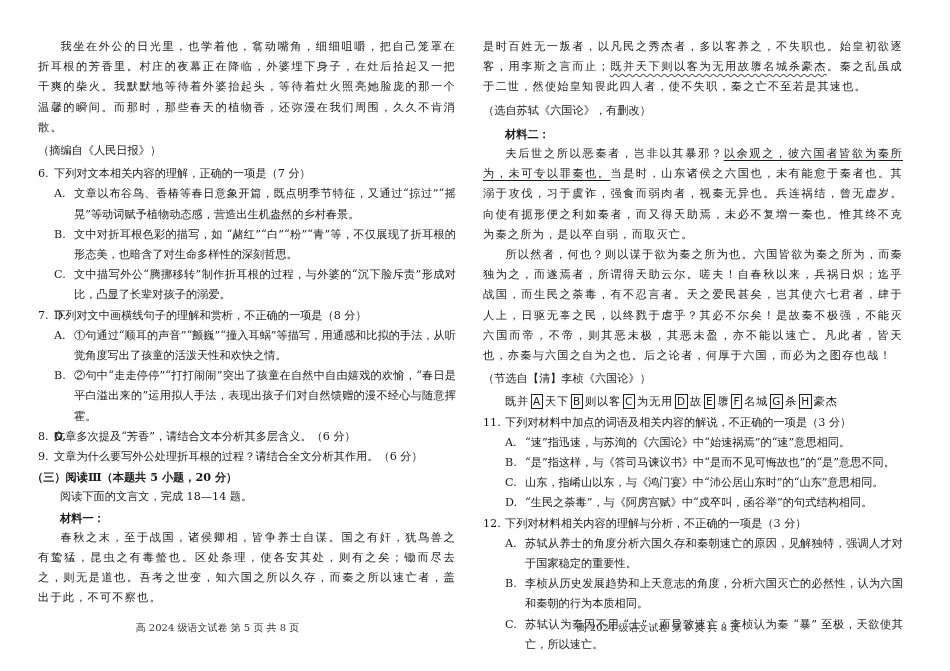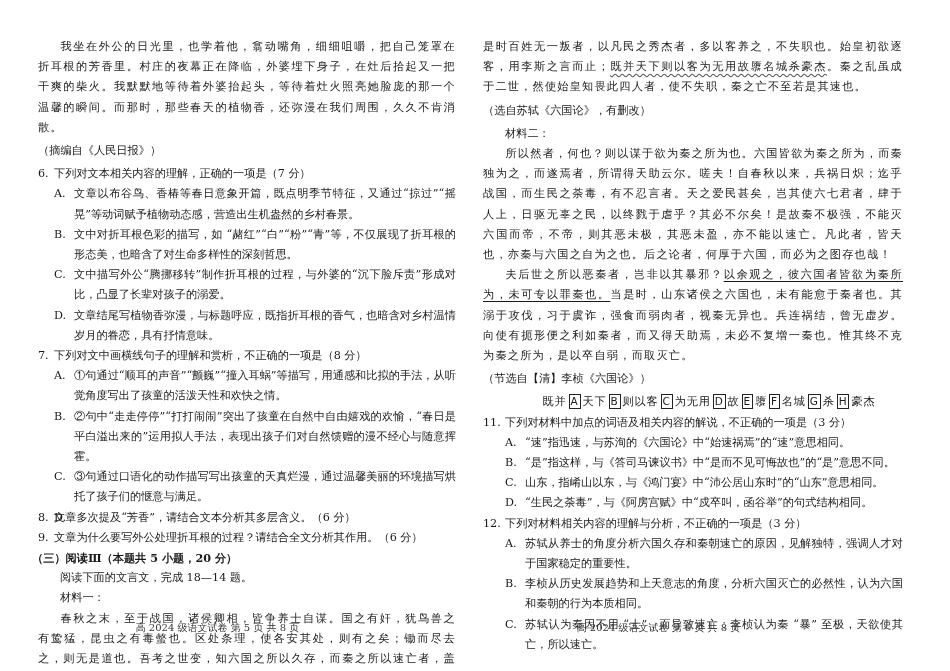--- a/index.html
+++ b/index.html
@@ -19,51 +19,51 @@
   .kaiti { letter-spacing: 1.2px; }
   .source { margin: 3px 26px 3px 0; }
   .q { position: relative; padding-left: 16px; margin: 0; }
   .q .num { position: absolute; left: 0; top: 0; }
   .q.twodig { padding-left: 22px; }
   .opt { position: relative; padding-left: 36px; margin: 0; padding-right: 0; text-align: justify; }
   .q.twodig + .opt, .opt.r { padding-left: 42px; }
   .opt .lbl { position: absolute; left: 16px; top: 0; }
   .opt.r .lbl { left: 22px; }
   .section-h { font-weight: bold; margin: 0 0 0 -6px; }
-  .mat-h { font-weight: normal; margin: 0 0 0 22px; }
+  .mat-h { font-weight: bold; margin: 0 0 0 22px; }
   .plain-indent { margin: 0 0 0 22px; }
   .underline-wave { text-decoration: underline wavy #555; text-underline-offset: 3px; }
   .underline { text-decoration: underline; text-underline-offset: 3px; }
-  .breaks { margin: 0 0 0 32px; letter-spacing: 0.8px; text-align: center; }
+  .breaks { margin: 0 0 0 22px; letter-spacing: 0.8px; }
   .bk { display: inline-block; border: 1px solid #222; padding: 0 1px; line-height: 13px; font-size: 10.5px; margin: 0 2px; font-family: "DejaVu Sans", sans-serif; }
   .footer { position: absolute; top: 621px; font-size: 10px; width: 100%; text-align: center; color: #333; }
   #page-left .footer { left: -20px; }
   #page-right .footer { left: -45px; }
 </style>
 </head>
 <body>
 
 <div class="page" id="page-left">
   <div class="content">
     <p class="para kaiti">我坐在外公的日光里，也学着他，翕动嘴角，细细咀嚼，把自己笼罩在折耳根的芳香里。村庄的夜幕正在降临，外婆埋下身子，在灶后拾起又一把干爽的柴火。我默默地等待着外婆抬起头，等待着灶火照亮她脸庞的那一个温馨的瞬间。而那时，那些春天的植物香，还弥漫在我们周围，久久不肯消散。</p>
     <p class="source">（摘编自《人民日报》）</p>
 
     <div>
       <p class="q"><span class="num">6.</span><span>下列对文本相关内容的理解，正确的一项是（7 分）</span></p>
       <p class="opt"><span class="lbl">A.</span><span>文章以布谷鸟、香椿等春日意象开篇，既点明季节特征，又通过“掠过”“摇晃”等动词赋予植物动态感，营造出生机盎然的乡村春景。</span></p>
       <p class="opt"><span class="lbl">B.</span><span>文中对折耳根色彩的描写，如 “赭红”“白”“粉”“青”等，不仅展现了折耳根的形态美，也暗含了对生命多样性的深刻哲思。</span></p>
       <p class="opt"><span class="lbl">C.</span><span>文中描写外公“腾挪移转”制作折耳根的过程，与外婆的“沉下脸斥责”形成对比，凸显了长辈对孩子的溺爱。</span></p>
-      <p class="opt"><span class="lbl">D.</span><span>文章结尾写植物香弥漫，与标题呼应，既指折耳根的香气，也暗含对乡村温情岁月的眷恋，具有抒情意味。</span></p>
+      <p class="opt"><span class="lbl">D.</span></p>
     </div>
 
     <div>
       <p class="q"><span class="num">7.</span><span>下列对文中画横线句子的理解和赏析，不正确的一项是（8 分）</span></p>
       <p class="opt"><span class="lbl">A.</span><span>①句通过“顺耳的声音”“颤巍”“撞入耳蜗”等描写，用通感和比拟的手法，从听觉角度写出了孩童的活泼天性和欢快之情。</span></p>
       <p class="opt"><span class="lbl">B.</span><span>②句中“走走停停”“打打闹闹”突出了孩童在自然中自由嬉戏的欢愉，“春日是平白溢出来的”运用拟人手法，表现出孩子们对自然馈赠的漫不经心与随意挥霍。</span></p>
-      <p class="opt"><span class="lbl">C.</span><span>③句通过口语化的动作描写写出孩童的天真烂漫，通过温馨美丽的环境描写烘托了孩子们的惬意与满足。</span></p>
+      <p class="opt"><span class="lbl">C.</span></p>
       <p class="opt"><span class="lbl">D.</span></p>
     </div>
 
     <p class="q"><span class="num">8.</span><span>文章多次提及“芳香”，请结合文本分析其多层含义。（6 分）</span></p>
     <p class="q"><span class="num">9.</span><span>文章为什么要写外公处理折耳根的过程？请结合全文分析其作用。（6 分）</span></p>
 
     <p class="section-h">（三）阅读Ⅲ（本题共 5 小题，20 分）</p>
     <p class="plain-indent">阅读下面的文言文，完成 18—14 题。</p>
     <p class="mat-h">材料一：</p>
     <p class="para kaiti">春秋之末，至于战国，诸侯卿相，皆争养士自谋。国之有奸，犹鸟兽之有鸷猛，昆虫之有毒螫也。区处条理，使各安其处，则有之矣；锄而尽去之，则无是道也。吾考之世变，知六国之所以久存，而秦之所以速亡者，盖出于此，不可不察也。</p>
@@ -71,22 +71,22 @@
   </div>
   <div class="footer">高 2024 级语文试卷  第 5 页  共 8 页</div>
 </div>
 
 <div class="page" id="page-right">
   <div class="content">
     <p class="para noindent kaiti"><span>是时百姓无一叛者，以凡民之秀杰者，多以客养之，不失职也。始皇初欲逐客，用李斯之言而止；</span><span class="underline-wave">既并天下则以客为无用故隳名城杀豪杰</span><span>。秦之乱虽成于二世，然使始皇知畏此四人者，使不失职，秦之亡不至若是其速也。</span></p>
     <p class="source">（选自苏轼《六国论》，有删改）</p>
 
     <p class="mat-h">材料二：</p>
+    <p class="para kaiti"><span>夫后世之所以恶秦者，岂非以其暴邪？</span><span class="underline">以余观之，彼六国者皆欲为秦所为，未可专以罪秦也。</span><span>当是时，山东诸侯之六国也，未有能愈于秦者也。其溺于攻伐，习于虞诈，强食而弱肉者，视秦无异也。兵连祸结，曾无虚岁。向使有扼形便之利如秦者，而又得天助焉，未必不复增一秦也。惟其终不克为秦之所为，是以卒自弱，而取灭亡。</span></p>
     <p class="para kaiti">所以然者，何也？则以谋于欲为秦之所为也。六国皆欲为秦之所为，而秦独为之，而遂焉者，所谓得天助云尔。嗟夫！自春秋以来，兵祸日炽；迄乎战国，而生民之荼毒，有不忍言者。天之爱民甚矣，岂其使六七君者，肆于人上，日驱无辜之民，以终戮于虐乎？其必不尔矣！是故秦不极强，不能灭六国而帝，不帝，则其恶未极，其恶未盈，亦不能以速亡。凡此者，皆天也，亦秦与六国之自为之也。后之论者，何厚于六国，而必为之图存也哉！</p>
-    <p class="para kaiti"><span>夫后世之所以恶秦者，岂非以其暴邪？</span><span class="underline">以余观之，彼六国者皆欲为秦所为，未可专以罪秦也。</span><span>当是时，山东诸侯之六国也，未有能愈于秦者也。其溺于攻伐，习于虞诈，强食而弱肉者，视秦无异也。兵连祸结，曾无虚岁。向使有扼形便之利如秦者，而又得天助焉，未必不复增一秦也。惟其终不克为秦之所为，是以卒自弱，而取灭亡。</span></p>
     <p class="source">（节选自【清】李桢《六国论》）</p>
 
     <div>
       <p class="breaks kaiti"><span>既并</span><span class="bk">A</span><span>天下</span><span class="bk">B</span><span>则以客</span><span class="bk">C</span><span>为无用</span><span class="bk">D</span><span>故</span><span class="bk">E</span><span>隳</span><span class="bk">F</span><span>名城</span><span class="bk">G</span><span>杀</span><span class="bk">H</span><span>豪杰</span></p>
     </div>
 
     <div>
       <p class="q twodig"><span class="num">11.</span><span>下列对材料中加点的词语及相关内容的解说，不正确的一项是（3 分）</span></p>
       <p class="opt r"><span class="lbl">A.</span><span>“速”指迅速，与苏洵的《六国论》中“始速祸焉”的“速”意思相同。</span></p>
       <p class="opt r"><span class="lbl">B.</span><span>“是”指这样，与《答司马谏议书》中“是而不见可悔故也”的“是”意思不同。</span></p>

